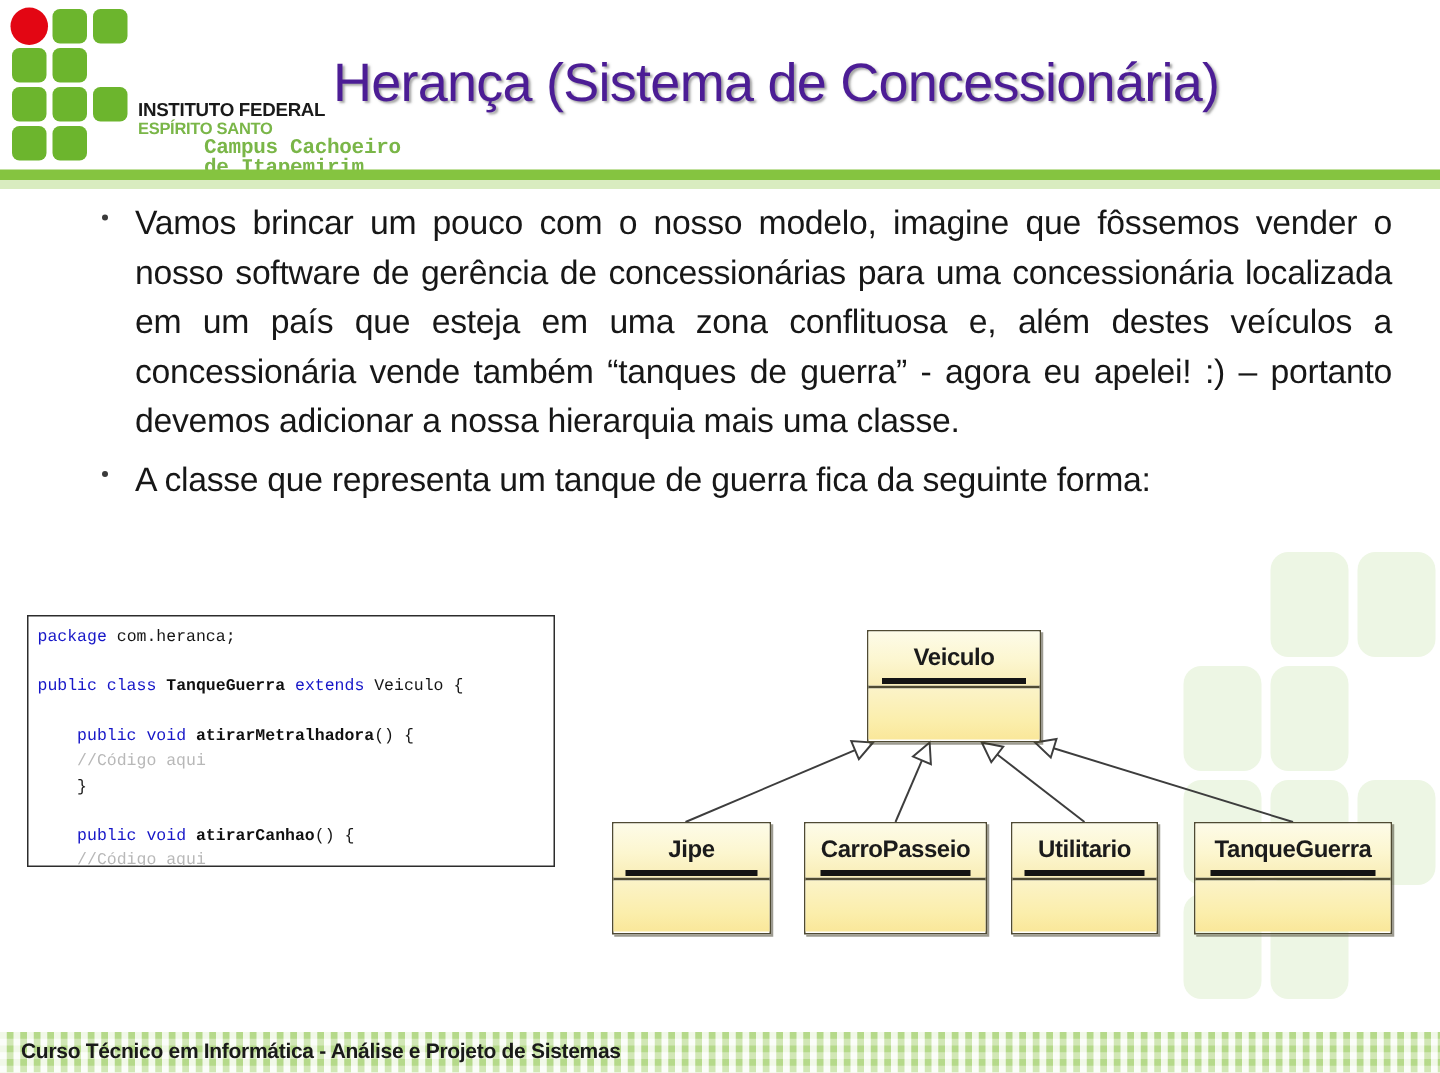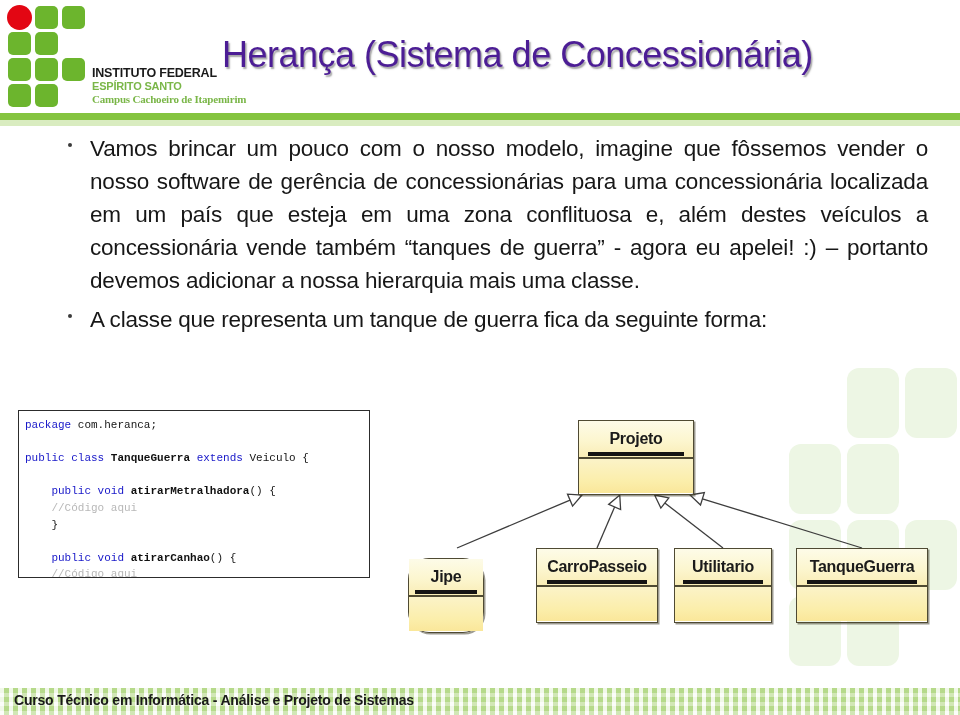--- a/index.html
+++ b/index.html
@@ -59,26 +59,27 @@
   }
   #logo-text .l2 {
     font-family: "Liberation Sans", sans-serif;
     font-weight: bold;
     font-size: 11px;
     color: #7ab648;
     letter-spacing: -0.2px;
     line-height: 13px;
   }
   #logo-text .l3 {
-    font-family: Liberation Serif, serif;
-    font-weight: bold;
-    font-size: 11px;
+    font-family: Liberation Mono, monospace;
+    font-weight: bold;
+    font-size: 14px;
     color: #7ab648;
     letter-spacing: -0.2px;
     line-height: 13px;
+    margin-left: 44px;
   }
 
   #slide-title {
     position: absolute;
     left: 222px; top: 34px;
     width: 700px;
     font-family: "Liberation Sans", sans-serif;
     font-size: 36px;
     font-weight: normal;
     color: #4c1d95;
@@ -324,27 +325,27 @@
       <polygon points="192,85 182.56873840117044,96.05899202705396 177.49404941905908,84.09038593716872" fill="#ffffff" stroke="#3d3d3d" stroke-width="1.3" stroke-linejoin="miter"></polygon>
       <line x1="207" y1="138" x2="224.63034613758978" y2="96.9451517885651" stroke="#3d3d3d" stroke-width="1.3"></line>
       <polygon points="229.76,85 230.60292203187234,99.5099787197702 218.65777024330723,94.38032485736" fill="#ffffff" stroke="#3d3d3d" stroke-width="1.3" stroke-linejoin="miter"></polygon>
       <line x1="333" y1="138" x2="274.838376291105" y2="92.95958421140513" stroke="#3d3d3d" stroke-width="1.3"></line>
       <polygon points="264.56,85 278.8181683968076,87.8203960658526 270.85858418540244,98.09877235695765" fill="#ffffff" stroke="#3d3d3d" stroke-width="1.3" stroke-linejoin="miter"></polygon>
       <line x1="472" y1="138" x2="312.42356434642153" y2="88.8281913393043" stroke="#3d3d3d" stroke-width="1.3"></line>
       <polygon points="300,85 314.3376600160737,82.61640916609355 310.50946867676936,95.03997351251505" fill="#ffffff" stroke="#3d3d3d" stroke-width="1.3" stroke-linejoin="miter"></polygon>
     </svg>
 <div class="uml-box" style="left: 188px; top: 10px; width: 116px; height: 75px;">
       <div class="uml-head">
-        <div class="uml-head-label">Projeto</div>
-        <div class="uml-underline"></div>
-      </div>
-      <div class="uml-divider"></div>
-      <div class="uml-body" style="height: 34.5px;"></div>
-    </div>
-    <div class="uml-box" style="left: 18px; top: 148px; width: 76px; height: 75px; border-radius: 21px;">
+        <div class="uml-head-label">Veiculo</div>
+        <div class="uml-underline"></div>
+      </div>
+      <div class="uml-divider"></div>
+      <div class="uml-body" style="height: 34.5px;"></div>
+    </div>
+    <div class="uml-box" style="left: 18px; top: 138px; width: 106px; height: 75px;">
       <div class="uml-head">
         <div class="uml-head-label">Jipe</div>
         <div class="uml-underline"></div>
       </div>
       <div class="uml-divider"></div>
       <div class="uml-body" style="height: 34.5px;"></div>
     </div>
     <div class="uml-box" style="left: 146px; top: 138px; width: 122px; height: 75px;">
       <div class="uml-head">
         <div class="uml-head-label">CarroPasseio</div>

